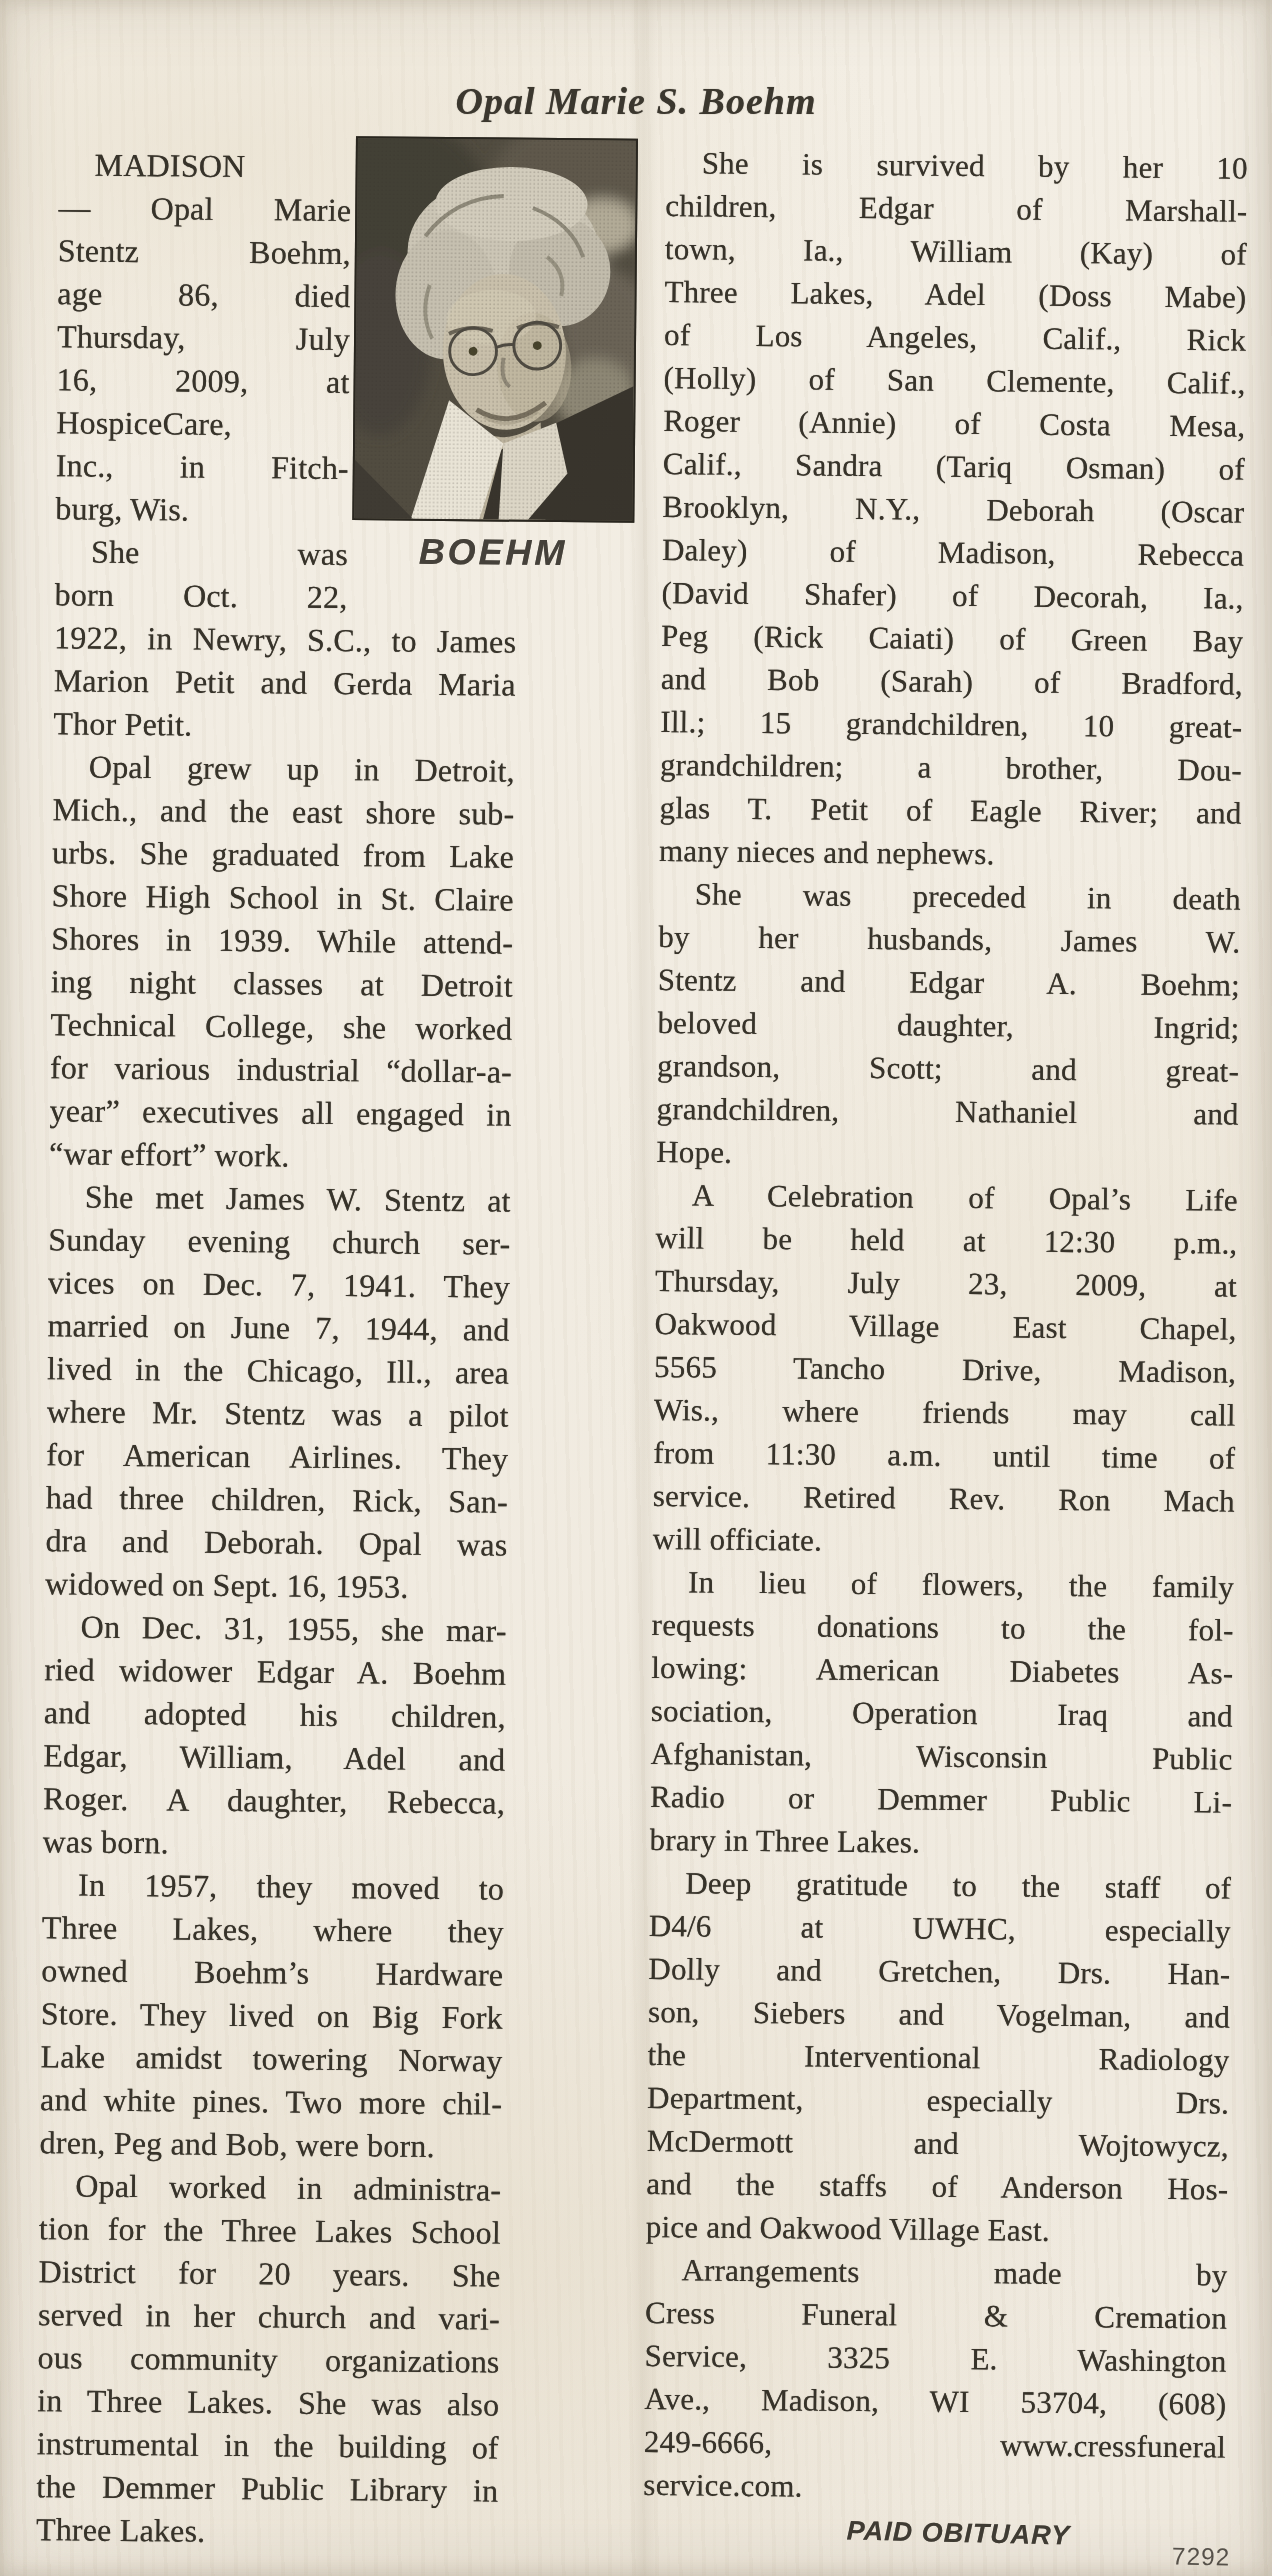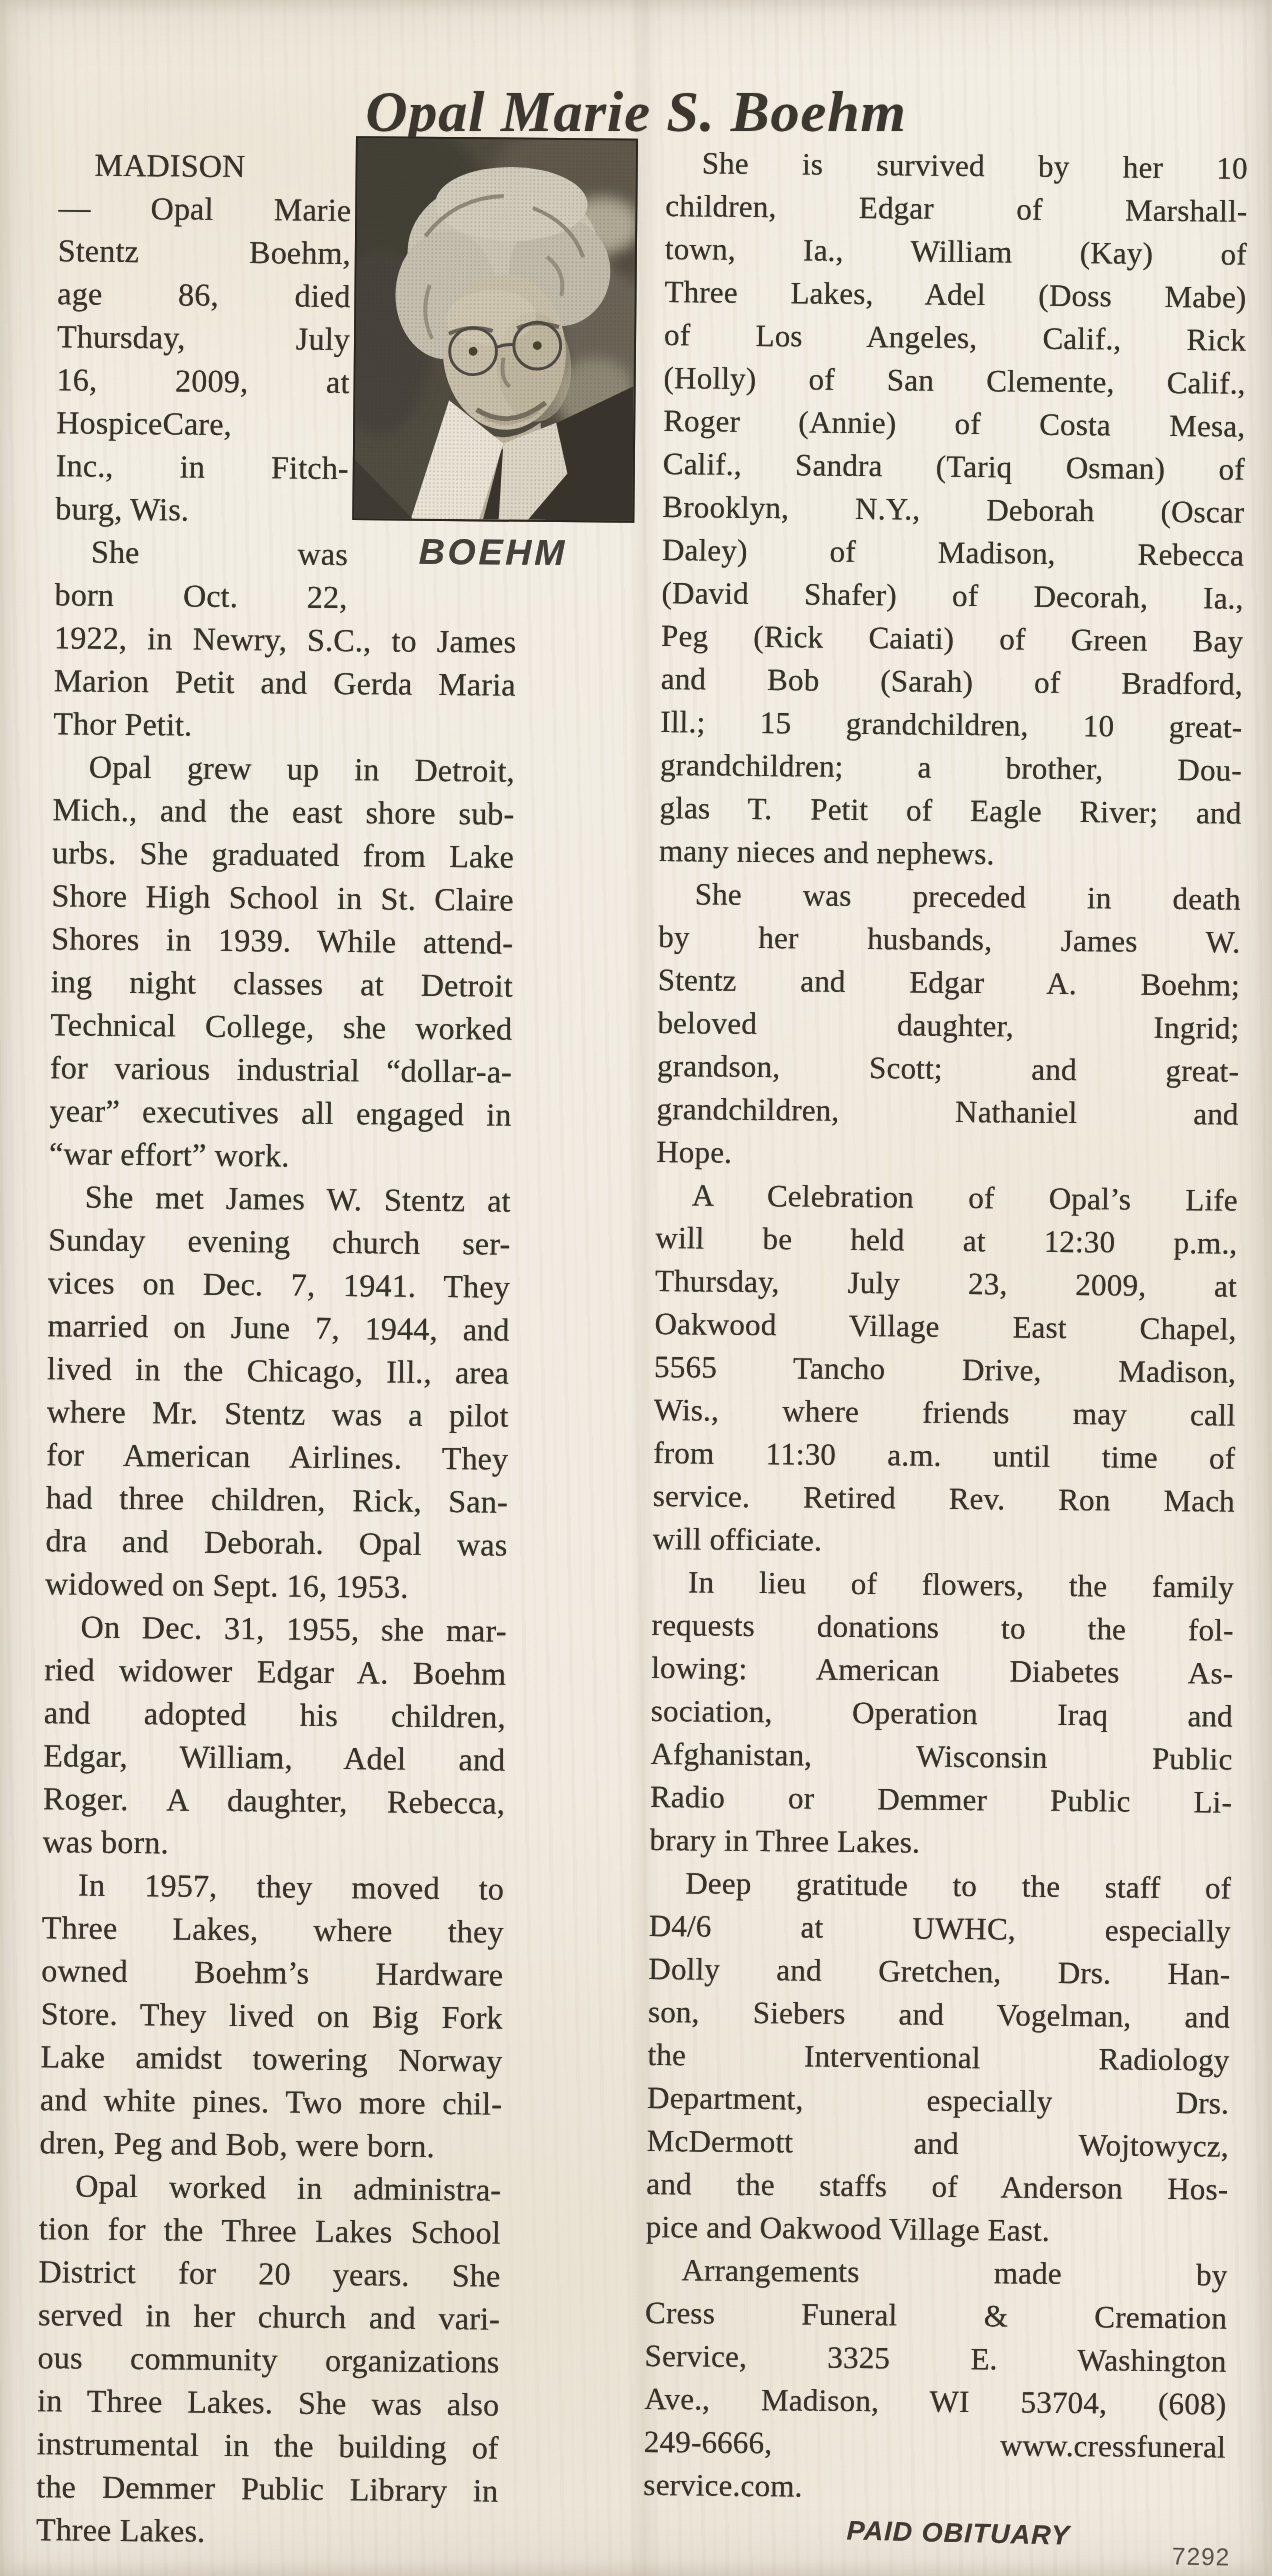--- a/index.html
+++ b/index.html
@@ -11,21 +11,21 @@
       radial-gradient(878px 722px at 86% 50%, rgba(234,226,209,.5), transparent 60%),
       radial-gradient(975px 800px at 38% 88%, rgba(224,214,192,.45), transparent 62%),
       repeating-linear-gradient(89deg, rgba(176,163,138,.075) 0 3.9px, rgba(255,255,255,0) 3.9px 11.7px, rgba(196,186,163,.06) 11.7px 14.6px, rgba(255,255,255,0) 14.6px 23.4px),
       linear-gradient(#f3eee4,#efe9de);
     box-shadow: inset 0 0 68px rgba(118,103,78,.20), inset -9.8px 0 21.5px rgba(118,103,78,.13), inset 5.9px 0 15.6px rgba(118,103,78,.10);
   }
   .crease{position:absolute;top:0;bottom:0;width:29px;left:629px;
     background:linear-gradient(90deg, transparent, rgba(148,136,112,.12), transparent);}
   .headline{
     position:absolute;top:82px;left:0;width:100%;text-align:center;
-    font-style:italic;font-weight:bold;font-size:58px;line-height:1.05;
+    font-style:italic;font-weight:bold;font-size:38px;line-height:1.05;
     color:#3b372e;letter-spacing:1px;
     text-shadow:0 0 1px rgba(45,40,32,.55);
   }
   .columns{position:absolute;left:57px;top:137px;width:1195px;
     transform:rotate(.55deg);transform-origin:50% 0;}
   .col{position:absolute;top:0;}
   .col-left{left:2px;top:11.7px;width:462px;font-size:32px;}
   .col-right{left:609px;top:3.9px;width:582px;font-size:31px;}
   .tline{
     height:43px;line-height:43px;overflow:hidden;

